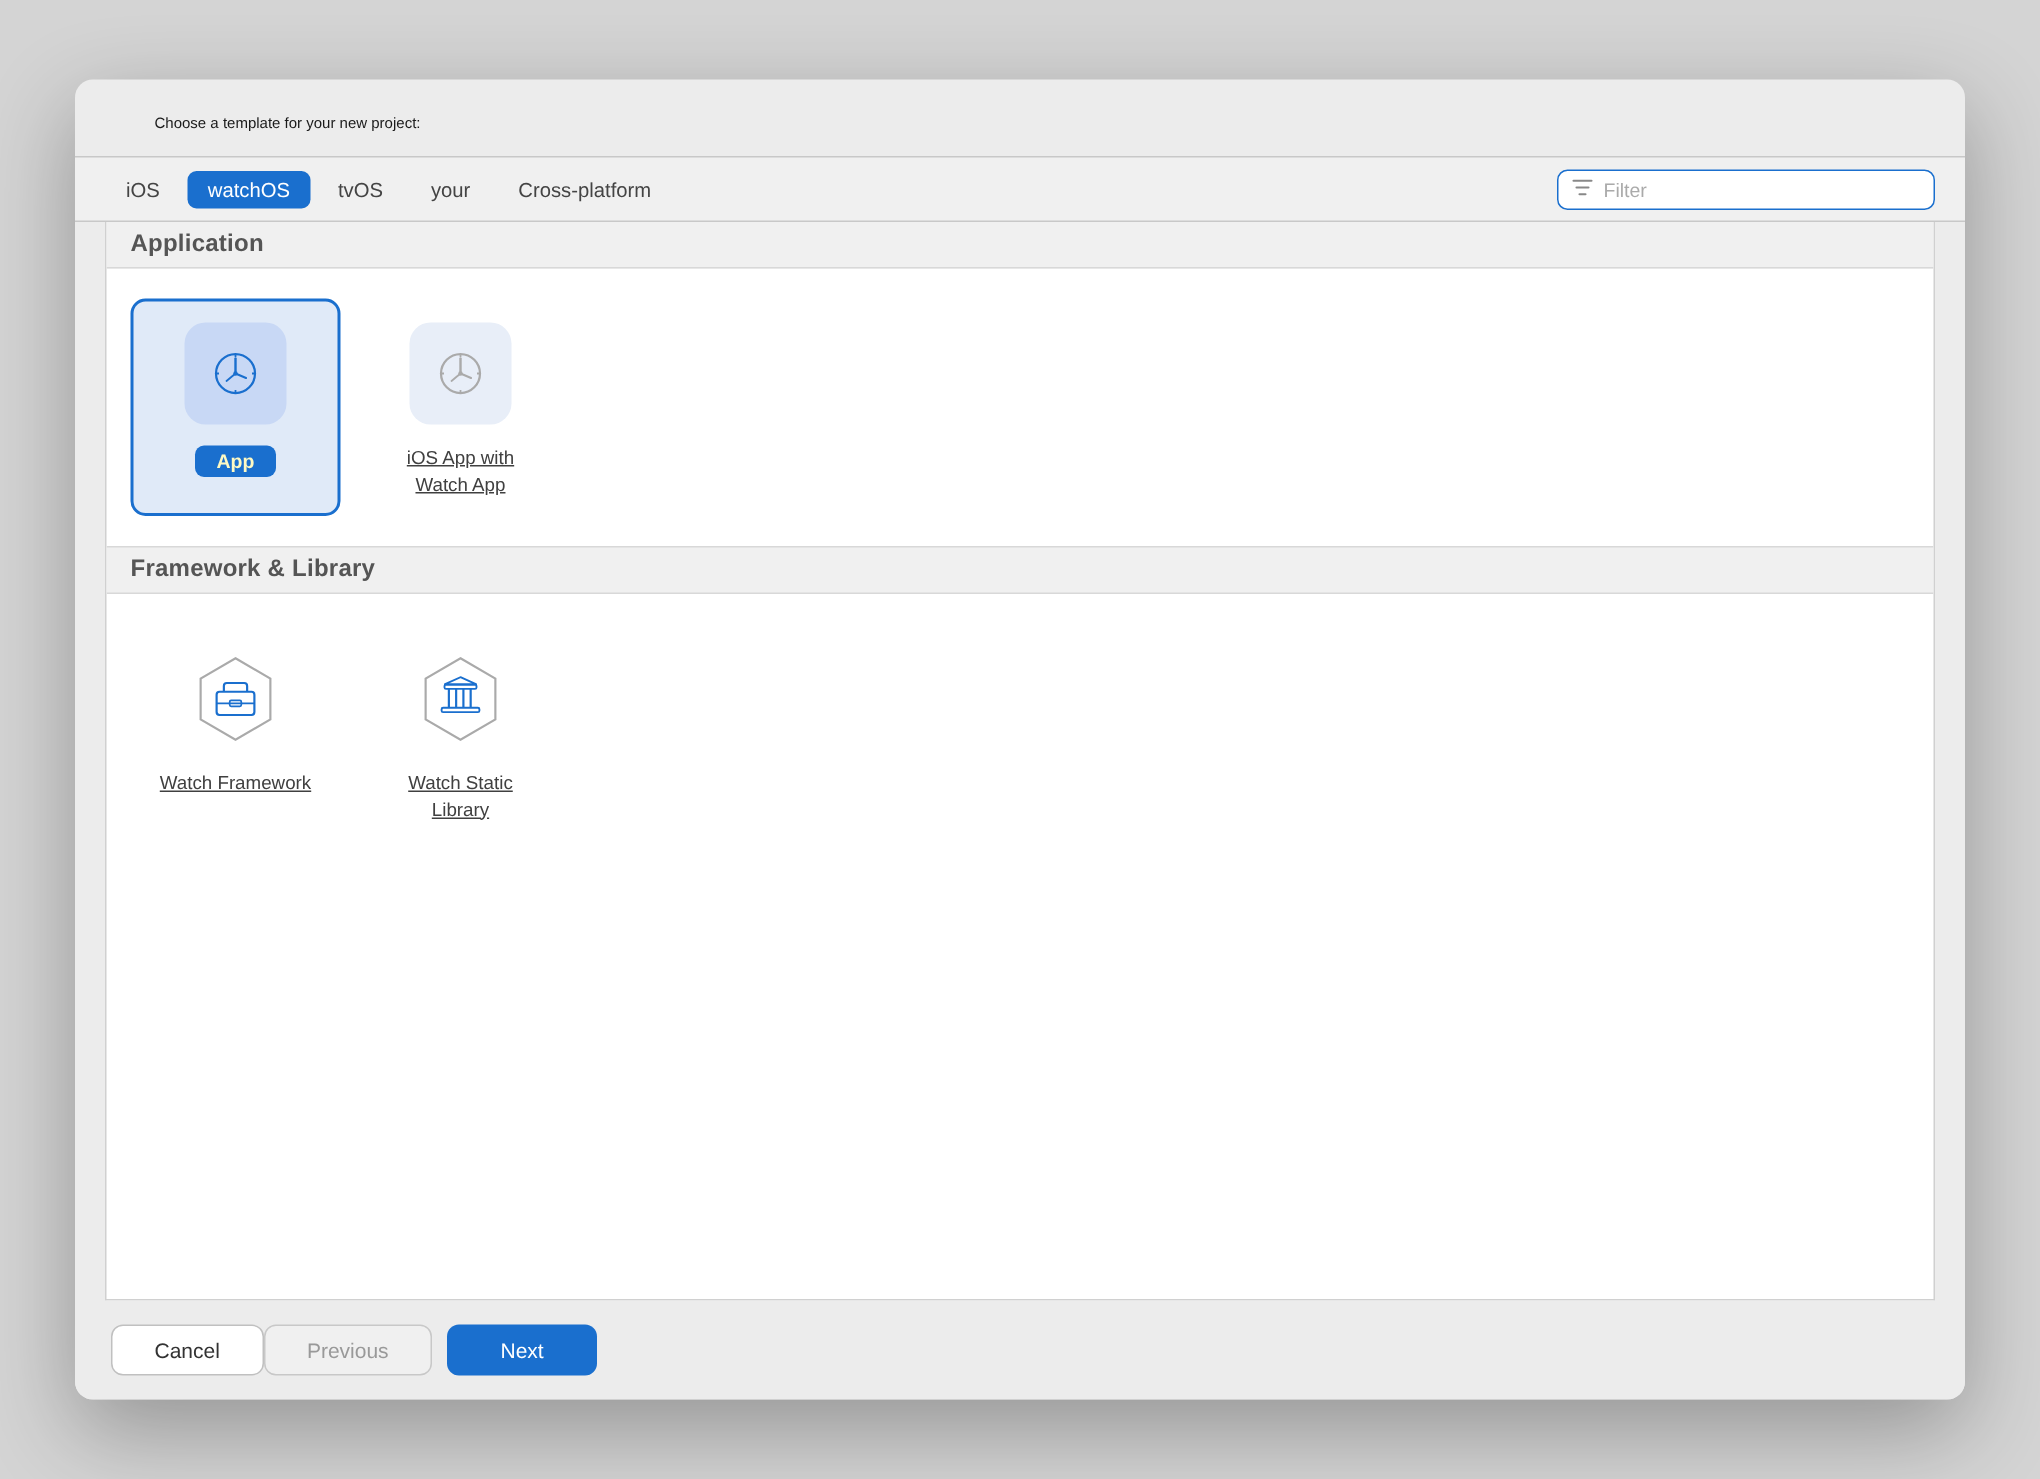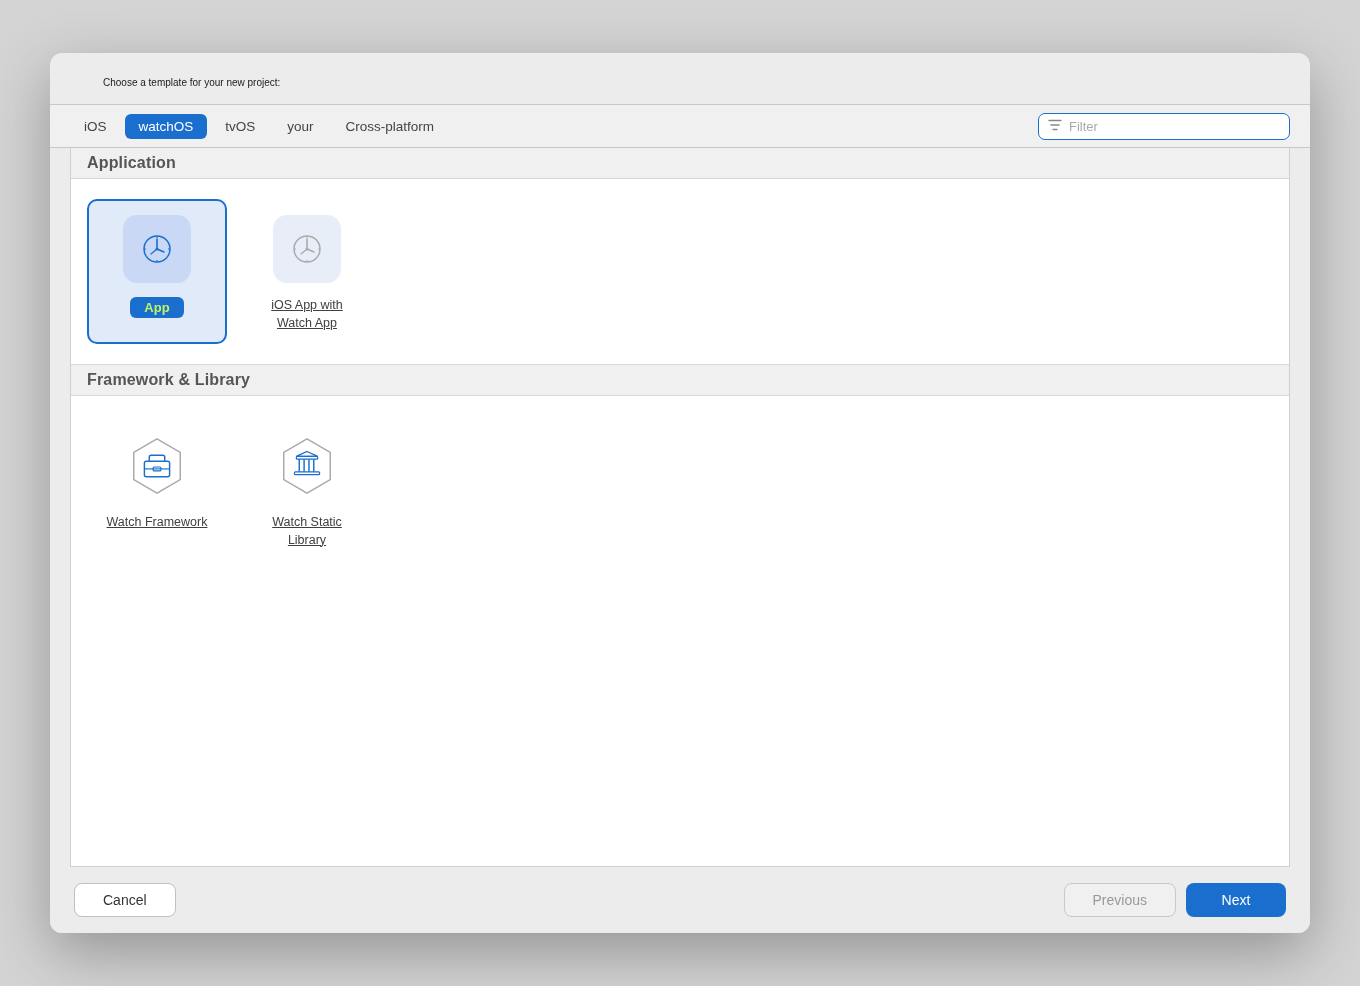--- a/index.html
+++ b/index.html
@@ -134,21 +134,21 @@
       background: #e8eef8;
       display: flex;
       align-items: center;
       justify-content: center;
     }
     .icon-rounded.selected-bg {
       background: #c8d8f5;
     }
     .label-badge {
       background: #1a6fce;
-      color: #bef264;
+      color: #fef9c3;
       border-radius: 6px;
       padding: 3px 14px;
       font-size: 13px;
       font-weight: 600;
       margin-top: 2px;
     }
     .template-label {
       font-size: 12.5px;
       color: #404040;
       text-align: center;
@@ -160,21 +160,21 @@
     .hex-icon {
       width: 62px;
       height: 62px;
       display: flex;
       align-items: center;
       justify-content: center;
     }
     .dialog-footer {
       display: flex;
       align-items: center;
-      justify-content: space-between;
+      justify-content: flex-start;
       padding: 16px 24px;
       background: #ececec;
     }
     .btn {
       padding: 8px 28px;
       border-radius: 8px;
       font-size: 14px;
       cursor: pointer;
       border: none;
       outline: none;

